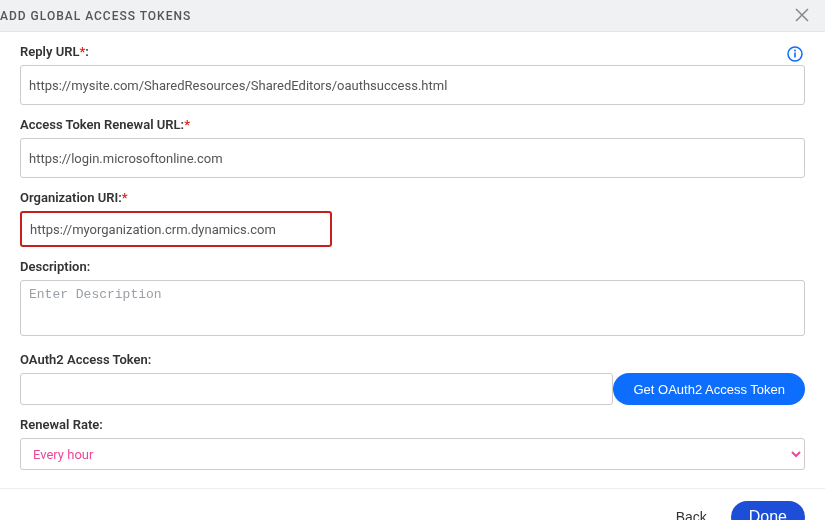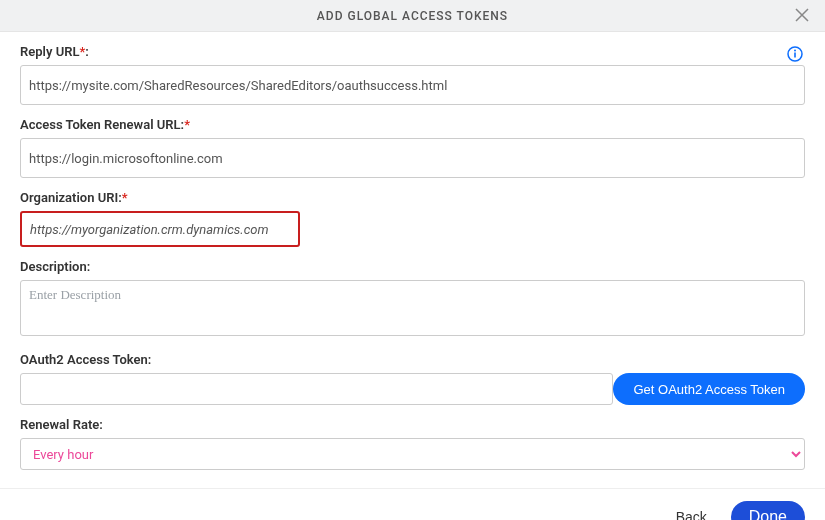--- a/index.html
+++ b/index.html
@@ -1,30 +1,30 @@
 <!DOCTYPE html>
 <html><head>
   <meta charset="utf-8">
   <style>
     * { box-sizing: border-box; margin: 0; padding: 0; }
     body { font-family: -apple-system, BlinkMacSystemFont, "Segoe UI", Roboto, Arial, sans-serif; background: #fff; color: #333; }
     .dialog { width: 825px; }
-    .header { background: #f0f1f2; height: 32px; display: flex; align-items: center; justify-content: center; position: relative; border-bottom: 1px solid #e5e5e5; }
+    .header { background: #f0f1f2; height: 32px; display: flex; align-items: center; position: relative; border-bottom: 1px solid #e5e5e5; }
     .header-title { font-size: 12px; color: #555; letter-spacing: 1px; font-weight: 500; }
     .close-btn { position: absolute; right: 10px; top: 50%; transform: translateY(-50%); cursor: pointer; color: #888; font-size: 18px; line-height: 1; padding: 2px 6px; }
     .body { padding: 12px 20px 6px 20px; }
     .info-icon { position: absolute; right: 22px; top: 46px; color: #0d6efd; cursor: pointer; }
     .form-group { margin-bottom: 12px; }
     .label { display: block; font-size: 13px; color: #333; font-weight: 600; margin-bottom: 6px; }
     .req { color: #d9241c; font-weight: 600; }
     .colon { font-weight: 600; }
     .text-input { width: 100%; height: 40px; border: 1px solid #ccc; border-radius: 3px; padding: 0 8px; font-size: 13px; color: #555; font-family: inherit; }
     .text-input::placeholder { color: #9aa0a6; }
-    .highlighted { border: 2px solid #c81e1e; height: 36px; width: 280px; font-style: italic; }
-    .textarea { width: 100%; height: 56px; border: 1px solid #ccc; border-radius: 3px; padding: 6px 8px; font-size: 13px; color: #555; font-family: Liberation Serif, serif; resize: none; }
+    .highlighted { border: 2px solid #c81e1e; height: 36px; width: 312px; }
+    .textarea { width: 100%; height: 56px; border: 1px solid #ccc; border-radius: 3px; padding: 6px 8px; font-size: 13px; color: #555; font-family: Liberation Mono, monospace; resize: none; }
     .textarea::placeholder { color: #9aa0a6; }
     .oauth-row { display: flex; align-items: center; }
     .oauth-input { flex: 1; height: 32px; border: 1px solid #ccc; border-radius: 3px; padding: 0 8px; font-size: 13px; }
     .oauth-btn { background: #0d6efd; color: #fff; border: none; border-radius: 16px; height: 32px; padding: 0 20px; font-size: 13px; font-weight: 500; cursor: pointer; white-space: nowrap; }
     .select { width: 100%; height: 32px; border: 1px solid #ccc; border-radius: 3px; padding: 0 8px; font-size: 13px; color: #ec4899; background: #fff; font-family: inherit; }
     .footer { border-top: 1px solid #eee; padding: 12px 20px; display: flex; justify-content: flex-end; align-items: center; gap: 16px; }
     .back-btn { background: none; border: none; color: #333; font-size: 14px; font-weight: 500; cursor: pointer; padding: 6px 8px; }
     .done-btn { background: #1d4ed8; color: #fff; border: none; border-radius: 16px; padding: 7px 18px; font-size: 16px; font-weight: 500; cursor: pointer; }
   </style>
 </head>

